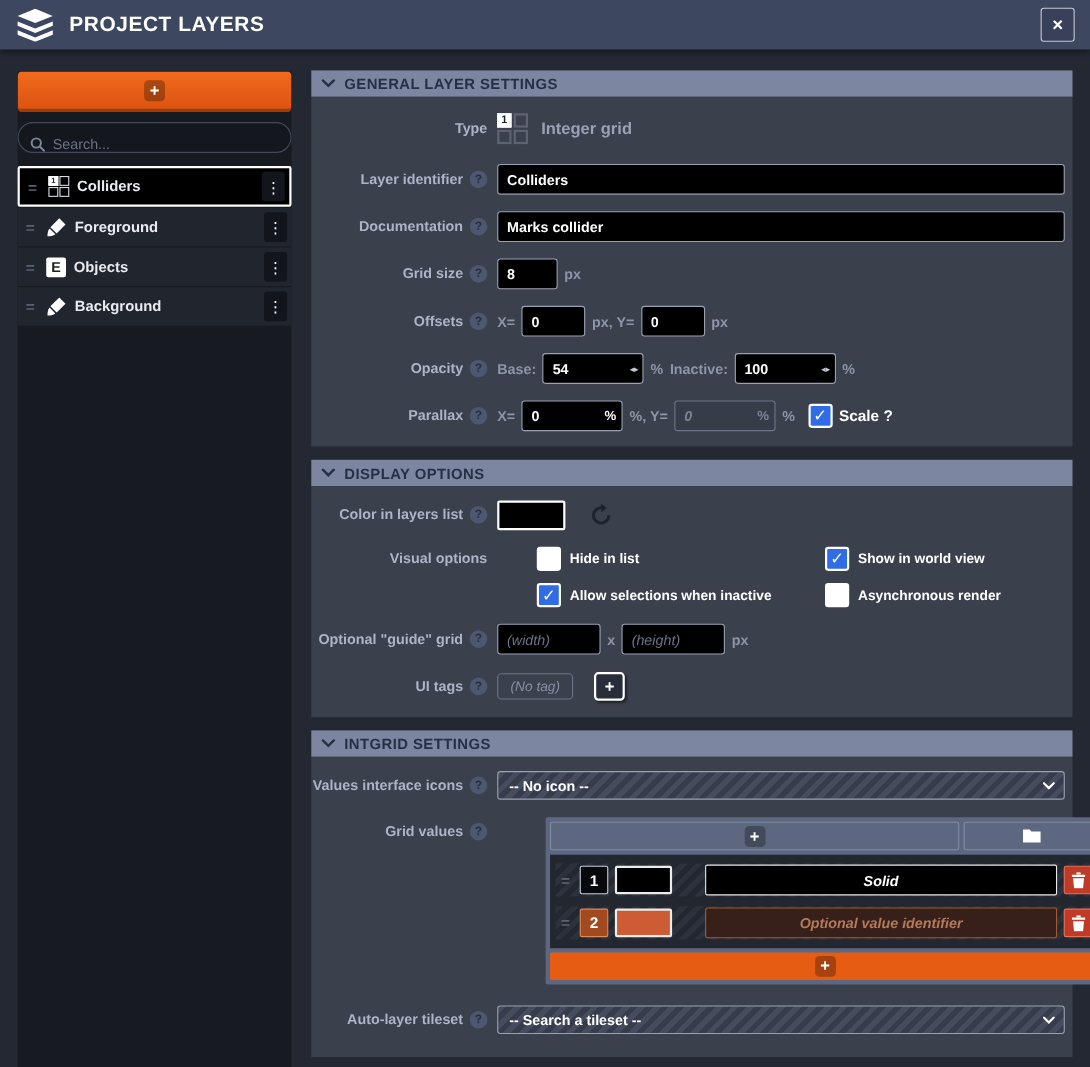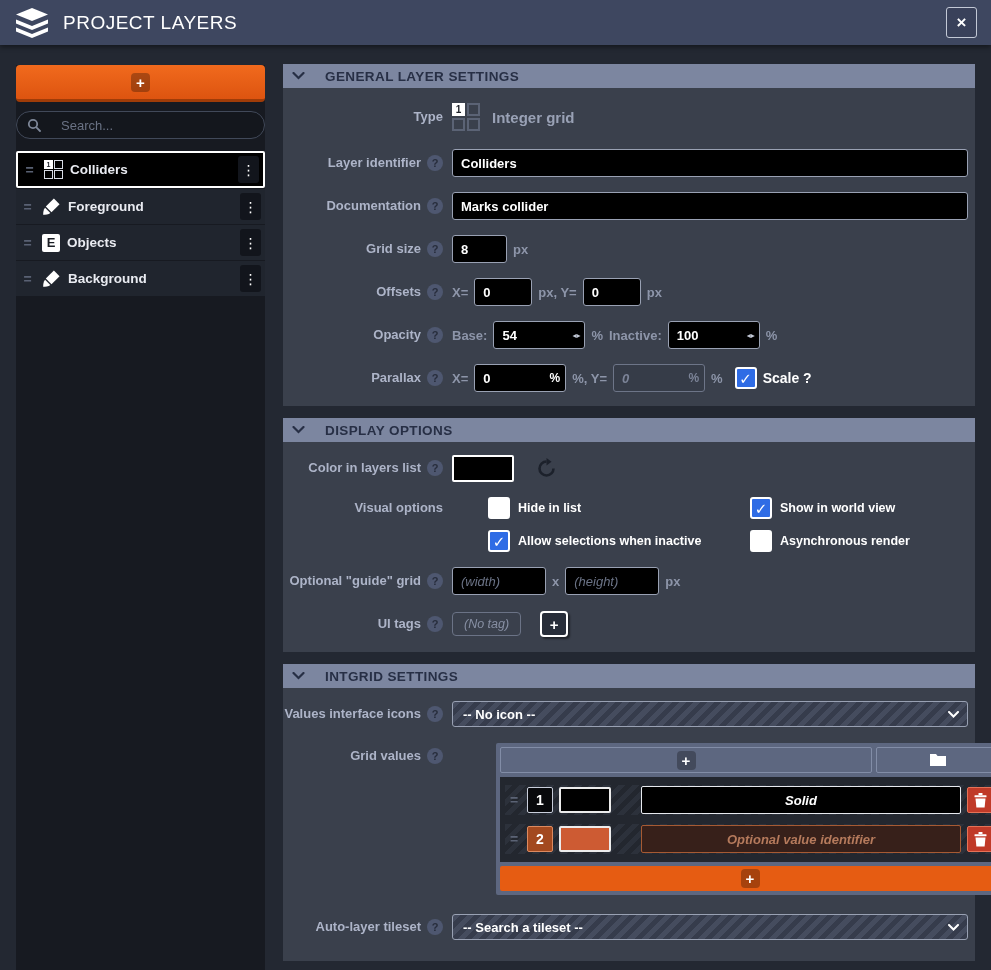--- a/index.html
+++ b/index.html
@@ -2,33 +2,33 @@
 <html><head>
 <meta charset="utf-8">
 <style>
   * { margin:0; padding:0; box-sizing:border-box; }
   body { font-family:"Liberation Sans","DejaVu Sans",sans-serif; background:#232832; }
   #app { position:relative; width:991px; height:970px; background:#232832; overflow:hidden; }
 
   
   .topbar { position:absolute; top:0; left:0; width:991px; height:45px; background:#3e4760;
             display:flex; align-items:center; padding:0 14px; gap:13px; box-shadow:0 2px 5px rgba(0,0,0,.45); z-index:5; }
-  .topbar h1 { color:#fff; font-size:19px; font-weight:normal; letter-spacing:.5px; }
+  .topbar h1 { color:#fff; font-size:19px; font-weight:bold; letter-spacing:.5px; }
   .close-btn { margin-left:auto; width:31px; height:31px; border:1px solid #c3c9d6; background:#39415a;
                color:#fff; font-size:17px; font-weight:bold; display:flex; align-items:center; justify-content:center;
                border-radius:3px; cursor:pointer; }
 
   
   .sidebar { position:absolute; left:16px; top:65px; width:249px; height:905px; background:#171a21; }
   .add-layer-btn { width:100%; height:37px; background:linear-gradient(#f16a1d,#dd5410); border:none;
                    border-bottom:3px solid #a03c08; border-radius:4px; display:flex; align-items:center; justify-content:center; cursor:pointer; }
   .plus-chip { width:19px; height:19px; background:rgba(0,0,0,.28); border-radius:4px; color:#fff;
                font-weight:bold; font-size:15px; line-height:1; display:flex; align-items:center; justify-content:center; }
   .search { margin-top:9px; height:28px; border-radius:14px; background:#14171d; border:1px solid #414959;
-            display:flex; align-items:center; padding:0 10px; gap:20px; }
+            display:flex; align-items:flex-end; padding:0 10px; gap:7px; }
   .search input { background:transparent; border:none; outline:none; color:#cfd4e0; font-size:13px; width:100%; font-family:inherit; }
   .search input::placeholder { color:#6a7284; }
   .layer-list { margin-top:12px; display:flex; flex-direction:column; gap:1px; }
   .layer-item { height:35px; background:#20252e; display:flex; align-items:center; padding:0 4px; gap:7px; cursor:pointer; }
   .layer-item.selected { height:37px; background:#000; border:2px solid #fff; border-radius:2px; }
   .drag-handle { width:15px; color:#596173; font-weight:bold; font-size:14px; text-align:center; cursor:grab; }
   .layer-label { color:#e9ebf1; font-size:13.5px; font-weight:bold; flex:1; }
   .kebab-btn { width:21px; height:27px; background:#12151c; border:none; border-radius:3px; color:#fff;
                font-size:14px; display:flex; align-items:center; justify-content:center; cursor:pointer; }
 
@@ -39,21 +39,21 @@
                  display:flex; align-items:center; justify-content:center; }
   .ig-icon.big { grid-template-columns:repeat(2,13px); grid-auto-rows:13px; gap:2px; }
   .ig-icon.big i { border:2px solid #5b6375; }
   .ig-icon.big i.f { border-color:#fff; font-size:10px; }
   .entity-icon { width:18px; height:18px; background:#fff; border-radius:2px; color:#1a1d24; font-weight:bold;
                  font-size:13px; display:flex; align-items:center; justify-content:center; }
 
   
   .main { position:absolute; left:283px; top:64px; width:692px; }
   .section { margin-bottom:12px; }
-  .sec-header { height:24px; background:#7c86a0; display:flex; align-items:center; gap:20px; padding:0 9px;
+  .sec-header { height:24px; background:#7c86a0; display:flex; align-items:center; gap:8px; padding:0 9px;
                 color:#272f45; font-weight:bold; font-size:13.5px; letter-spacing:.4px; cursor:pointer; }
   .sec-body { background:#3a404c; padding:12px 0 14px 0; }
 
   .row { display:flex; align-items:center; margin-bottom:15px; min-height:28px; }
   .row:last-child { margin-bottom:0; }
   .row.top { align-items:flex-start;gap:36px; }
   .row.top .row-label { padding-top:5px; }
   .row-label { flex:0 0 169px; display:flex; align-items:center; justify-content:flex-end; gap:6px; padding-right:9px; }
   .lbl { color:#adb4c8; font-size:13px; font-weight:bold; text-align:right; line-height:1.25; }
   .help { width:16px; height:16px; border-radius:50%; background:#4e5770; color:#272d3c; font-size:11px;

